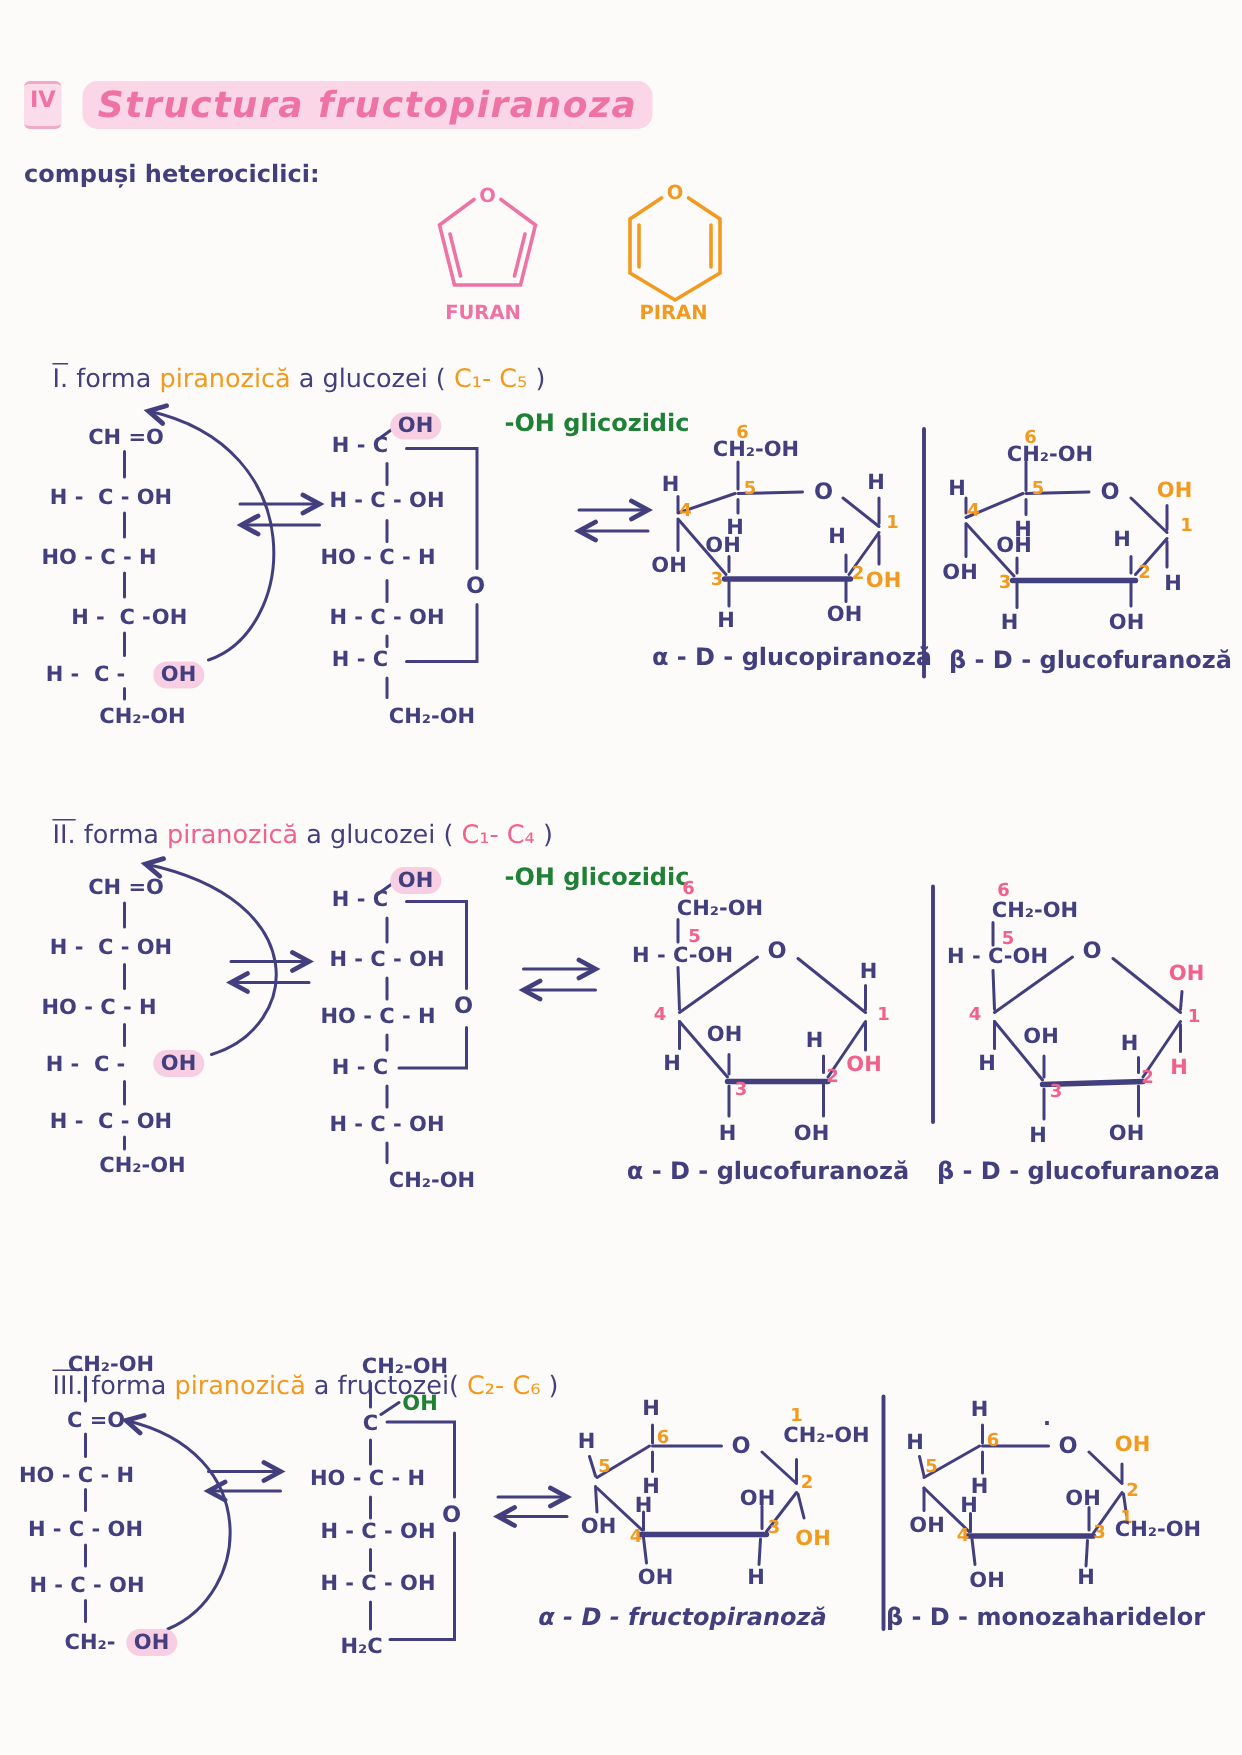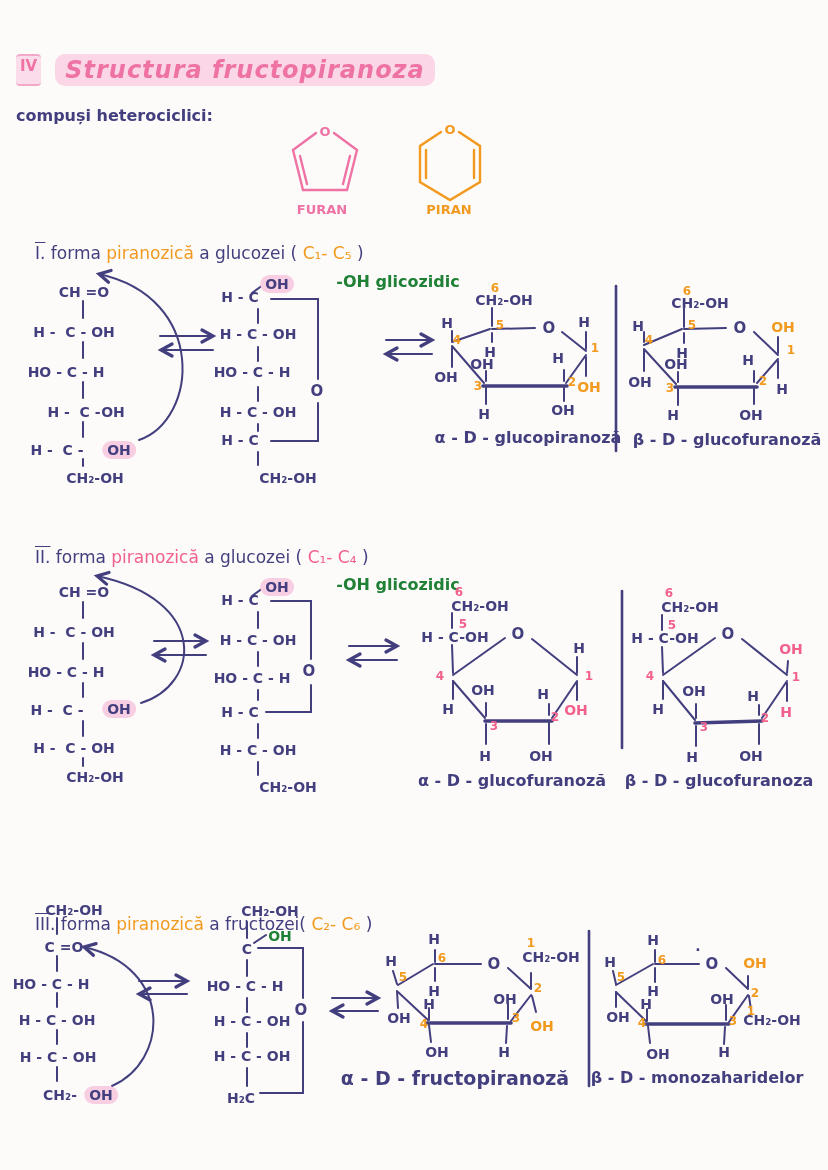--- a/index.html
+++ b/index.html
@@ -246,21 +246,21 @@
       <span class="atom orange" style="left: 403px; top: 977px; font-size: 12px;">5</span>
       <span class="atom ink" style="left: 434px; top: 991px;">H</span>
       <span class="atom ink" style="left: 429px; top: 1004px;">H</span>
       <span class="atom ink" style="left: 505px; top: 999px;">OH</span>
       <span class="atom orange" style="left: 516px; top: 1018px; font-size: 12px;">3</span>
       <span class="atom orange" style="left: 424px; top: 1024px; font-size: 12px;">4</span>
       <span class="atom ink" style="left: 399px; top: 1018px;">OH</span>
       <span class="atom ink" style="left: 437px; top: 1052px;">OH</span>
       <span class="atom ink" style="left: 504px; top: 1052px;">H</span>
       <span class="atom orange" style="left: 542px; top: 1026px;">OH</span>
-      <span class="atom ink" style="left: 455px; top: 1078px; font-size: 19px;">α - D - fructopiranoză</span>
+      <span class="atom ink" style="left: 455px; top: 1078px; font-size: 16px; font-style: italic;">α - D - fructopiranoză</span>
       <span class="atom ink" style="left: 653px; top: 940px;">H</span>
       <span class="atom orange" style="left: 662px; top: 960px; font-size: 12px;">6</span>
       <span class="atom ink" style="left: 712px; top: 964px; font-size: 15px;">O</span>
       <span class="atom orange" style="left: 755px; top: 963px;">OH</span>
       <span class="atom orange" style="left: 755px; top: 993px; font-size: 12px;">2</span>
       <span class="atom orange" style="left: 751px; top: 1011px; font-size: 12px;">1</span>
       <span class="atom ink" style="left: 772px; top: 1020px;">CH₂-OH</span>
       <span class="atom ink" style="left: 610px; top: 962px;">H</span>
       <span class="atom orange" style="left: 621px; top: 977px; font-size: 12px;">5</span>
       <span class="atom ink" style="left: 653px; top: 991px;">H</span>

